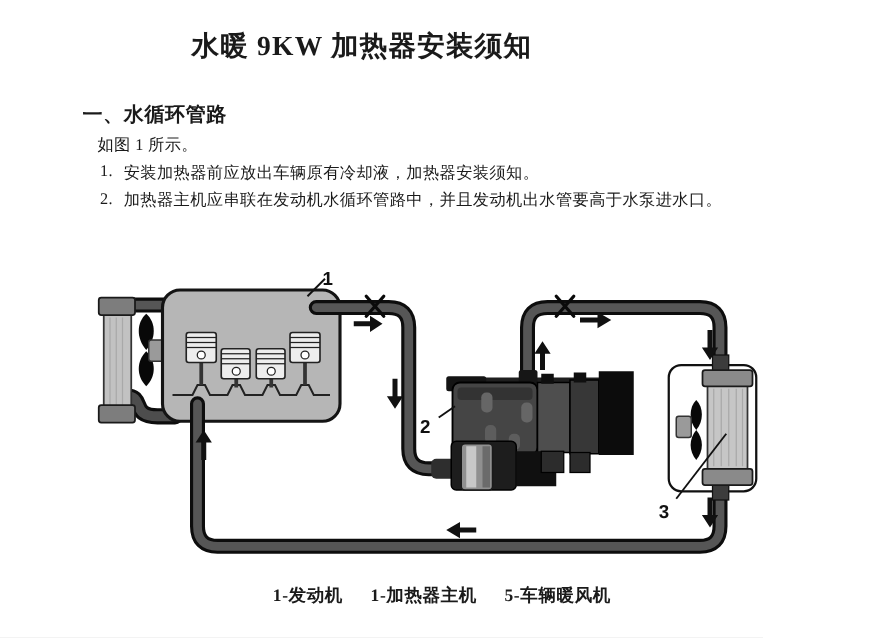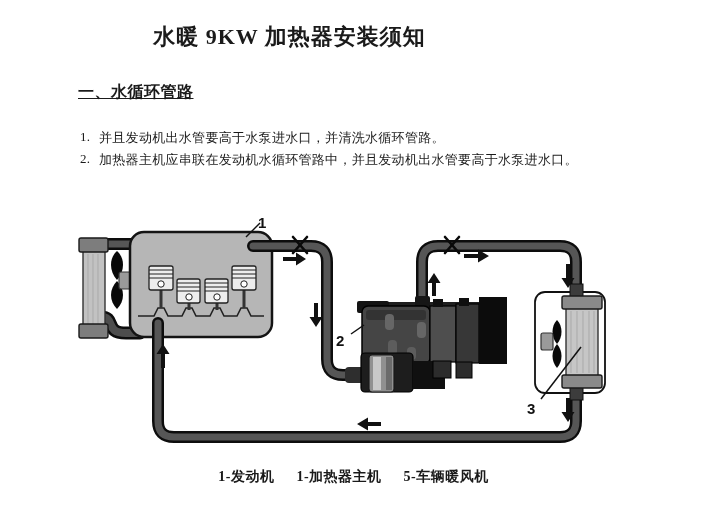--- a/index.html
+++ b/index.html
@@ -6,23 +6,23 @@
   .page{
     position:relative; width:707px; height:510px; background:#ffffff;
     font-family:"Liberation Serif", serif; color:#1a1a1a; overflow:hidden;
     margin:0 auto;
   }
   .doc-title{
     position:absolute; top:22px; left:0; width:579px; text-align:center;
     font-size:22px; font-weight:600; letter-spacing:1px;
   }
   .section-heading{
-    position:absolute; top:82px; left:78px;
+    position:absolute; top:82px; left:66px;
     font-family:"Liberation Sans", sans-serif;
-    font-size:16px; font-weight:700; letter-spacing:0.5px;text-decoration:underline;
+    font-size:16px; font-weight:700; letter-spacing:0.5px;
   }
   .intro-line{
     position:absolute; top:107px; left:78px; font-size:13px; letter-spacing:0.3px;
   }
   .list-item{
     position:absolute; left:80px; display:flex; font-size:13px; letter-spacing:0.3px;
   }
   .list-item .num{ width:19px; flex:0 0 auto; }
   .item-1{ top:129px; }
   .item-2{ top:151px; }
@@ -49,24 +49,25 @@
 </style>
 </head>
 <body>
 
 <div class="page">
 
   <div class="doc-title">水暖 9KW 加热器安装须知</div>
 
   <div class="section-heading">一、水循环管路</div>
 
+  <div class="intro-line">如图 1 所示。</div>
 
   <div class="list-item item-1">
     <span class="num">1.</span>
-    <span class="txt">并且发动机出水管要高于水泵进水口，并清洗水循环管路。</span>
+    <span class="txt">安装加热器前应放出车辆原有冷却液，加热器安装须知。</span>
   </div>
   <div class="list-item item-2">
     <span class="num">2.</span>
     <span class="txt">加热器主机应串联在发动机水循环管路中，并且发动机出水管要高于水泵进水口。</span>
   </div>
 
   <svg class="diagram" viewBox="0 0 707 510">
 
     <g>
       <line x1="96" y1="244" x2="138" y2="244" class="pipe-outer"></line>

